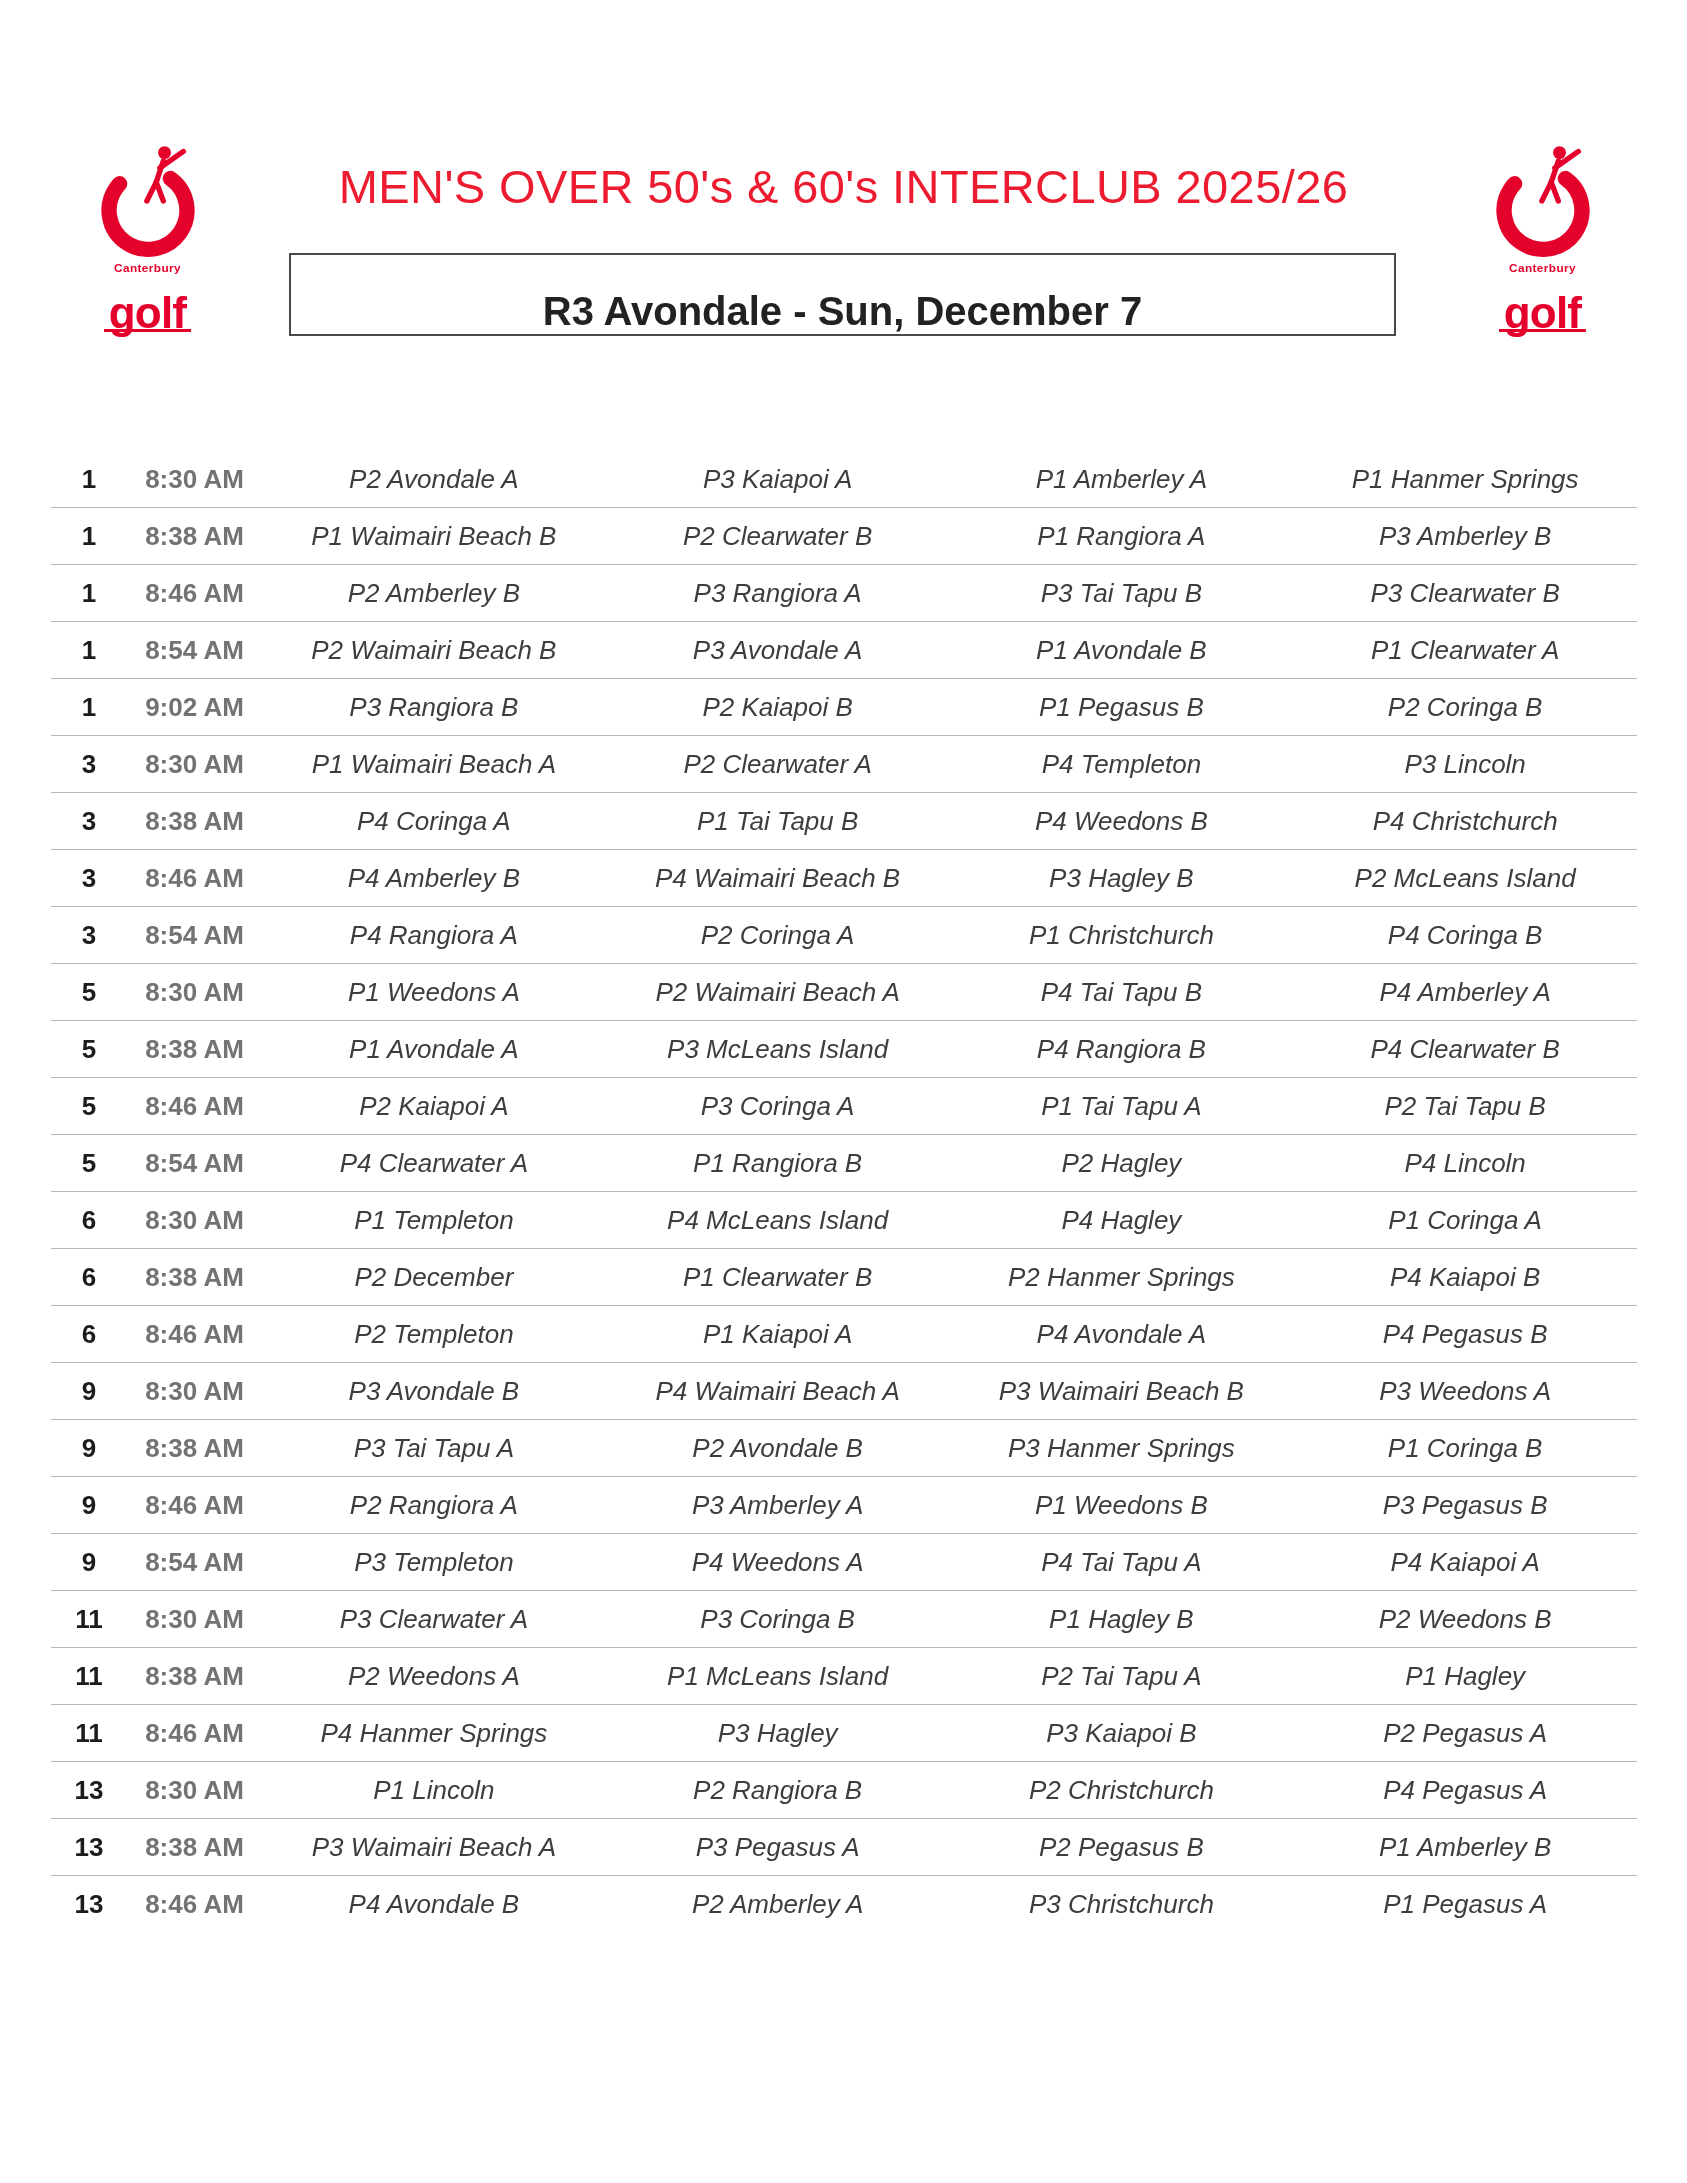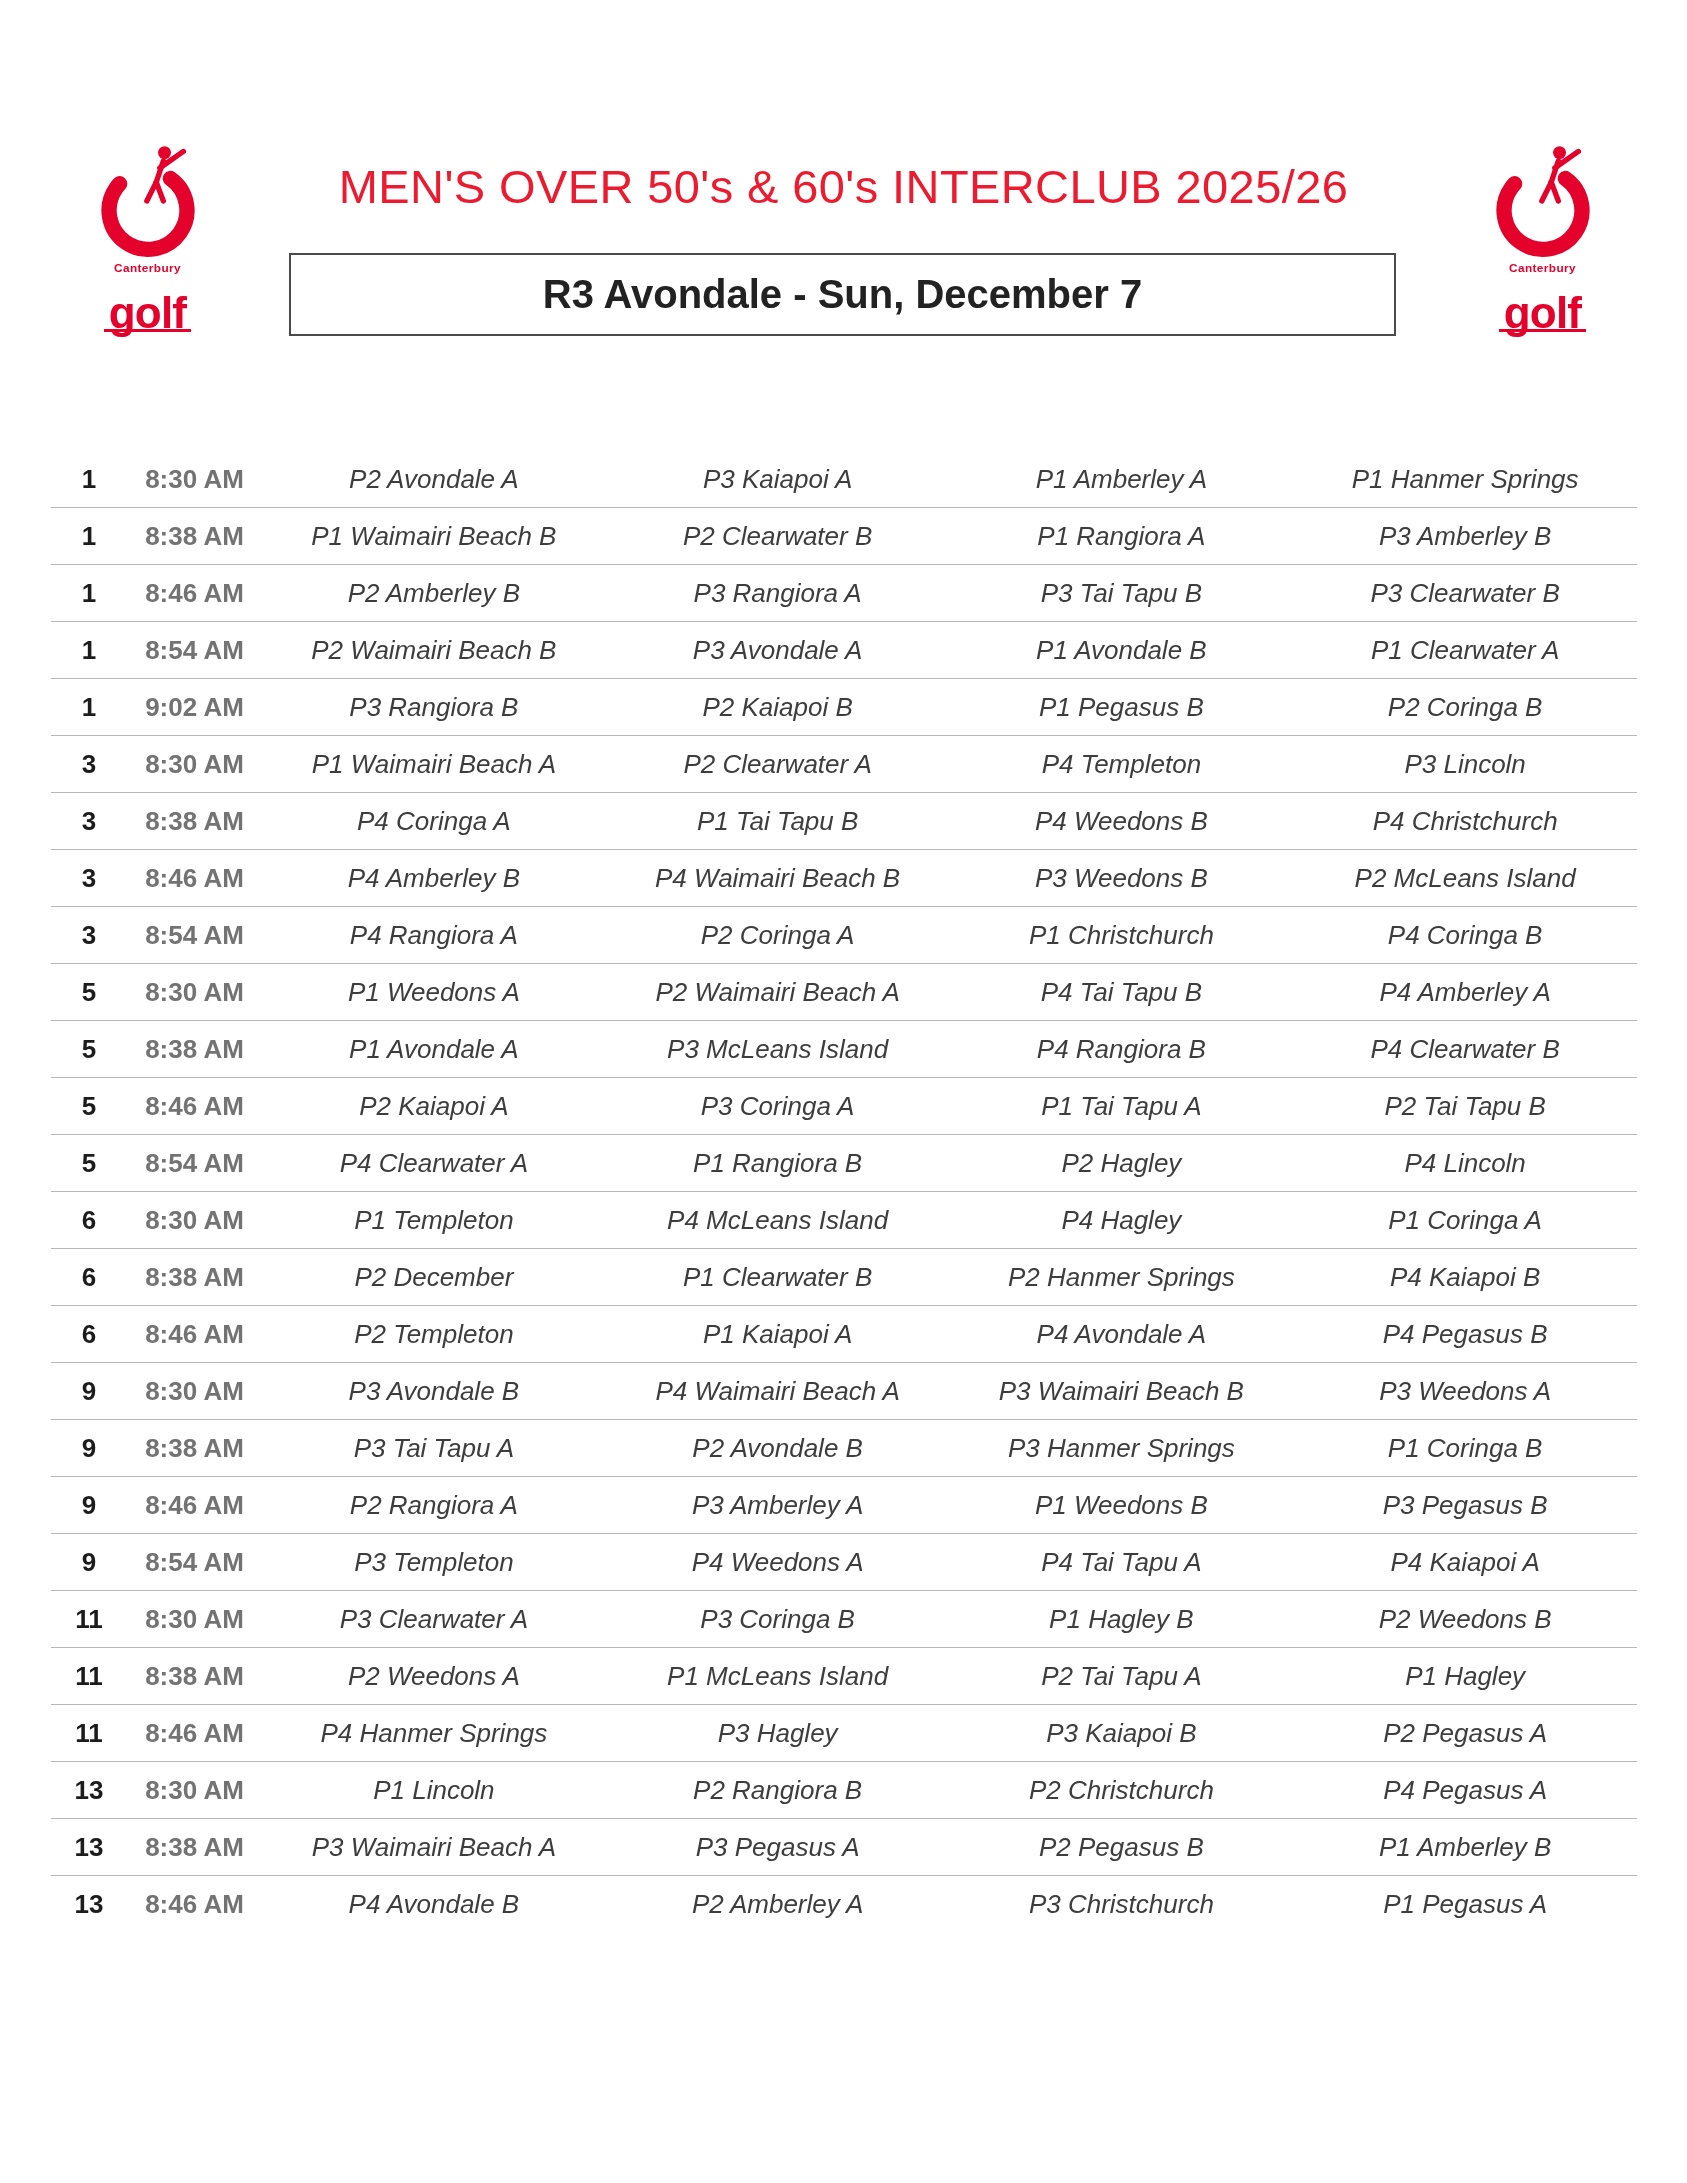--- a/index.html
+++ b/index.html
@@ -27,21 +27,21 @@
   }
   .round-box {
     position: absolute;
     top: 253px;
     left: 289px;
     width: 1107px;
     height: 83px;
     border: 2.5px solid #4a4a4a;
     box-sizing: border-box;
     display: flex;
-    align-items: center;
+    align-items: flex-end;
     justify-content: center;
   }
   .round-title {
     font-size: 40px;
     font-weight: bold;
     color: #222222;
   }
 
   
   .logo {
@@ -220,21 +220,21 @@
       <div class="cell team">P1 Tai Tapu B</div>
       <div class="cell team">P4 Weedons B</div>
       <div class="cell team">P4 Christchurch</div>
     </div>
 
     <div class="row">
       <div class="cell tee">3</div>
       <div class="cell time">8:46 AM</div>
       <div class="cell team">P4 Amberley B</div>
       <div class="cell team">P4 Waimairi Beach B</div>
-      <div class="cell team">P3 Weedons B</div>
+      <div class="cell team">P3 Hagley B</div>
       <div class="cell team">P2 McLeans Island</div>
     </div>
 
     <div class="row">
       <div class="cell tee">3</div>
       <div class="cell time">8:54 AM</div>
       <div class="cell team">P4 Rangiora A</div>
       <div class="cell team">P2 Coringa A</div>
       <div class="cell team">P1 Christchurch</div>
       <div class="cell team">P4 Coringa B</div>

